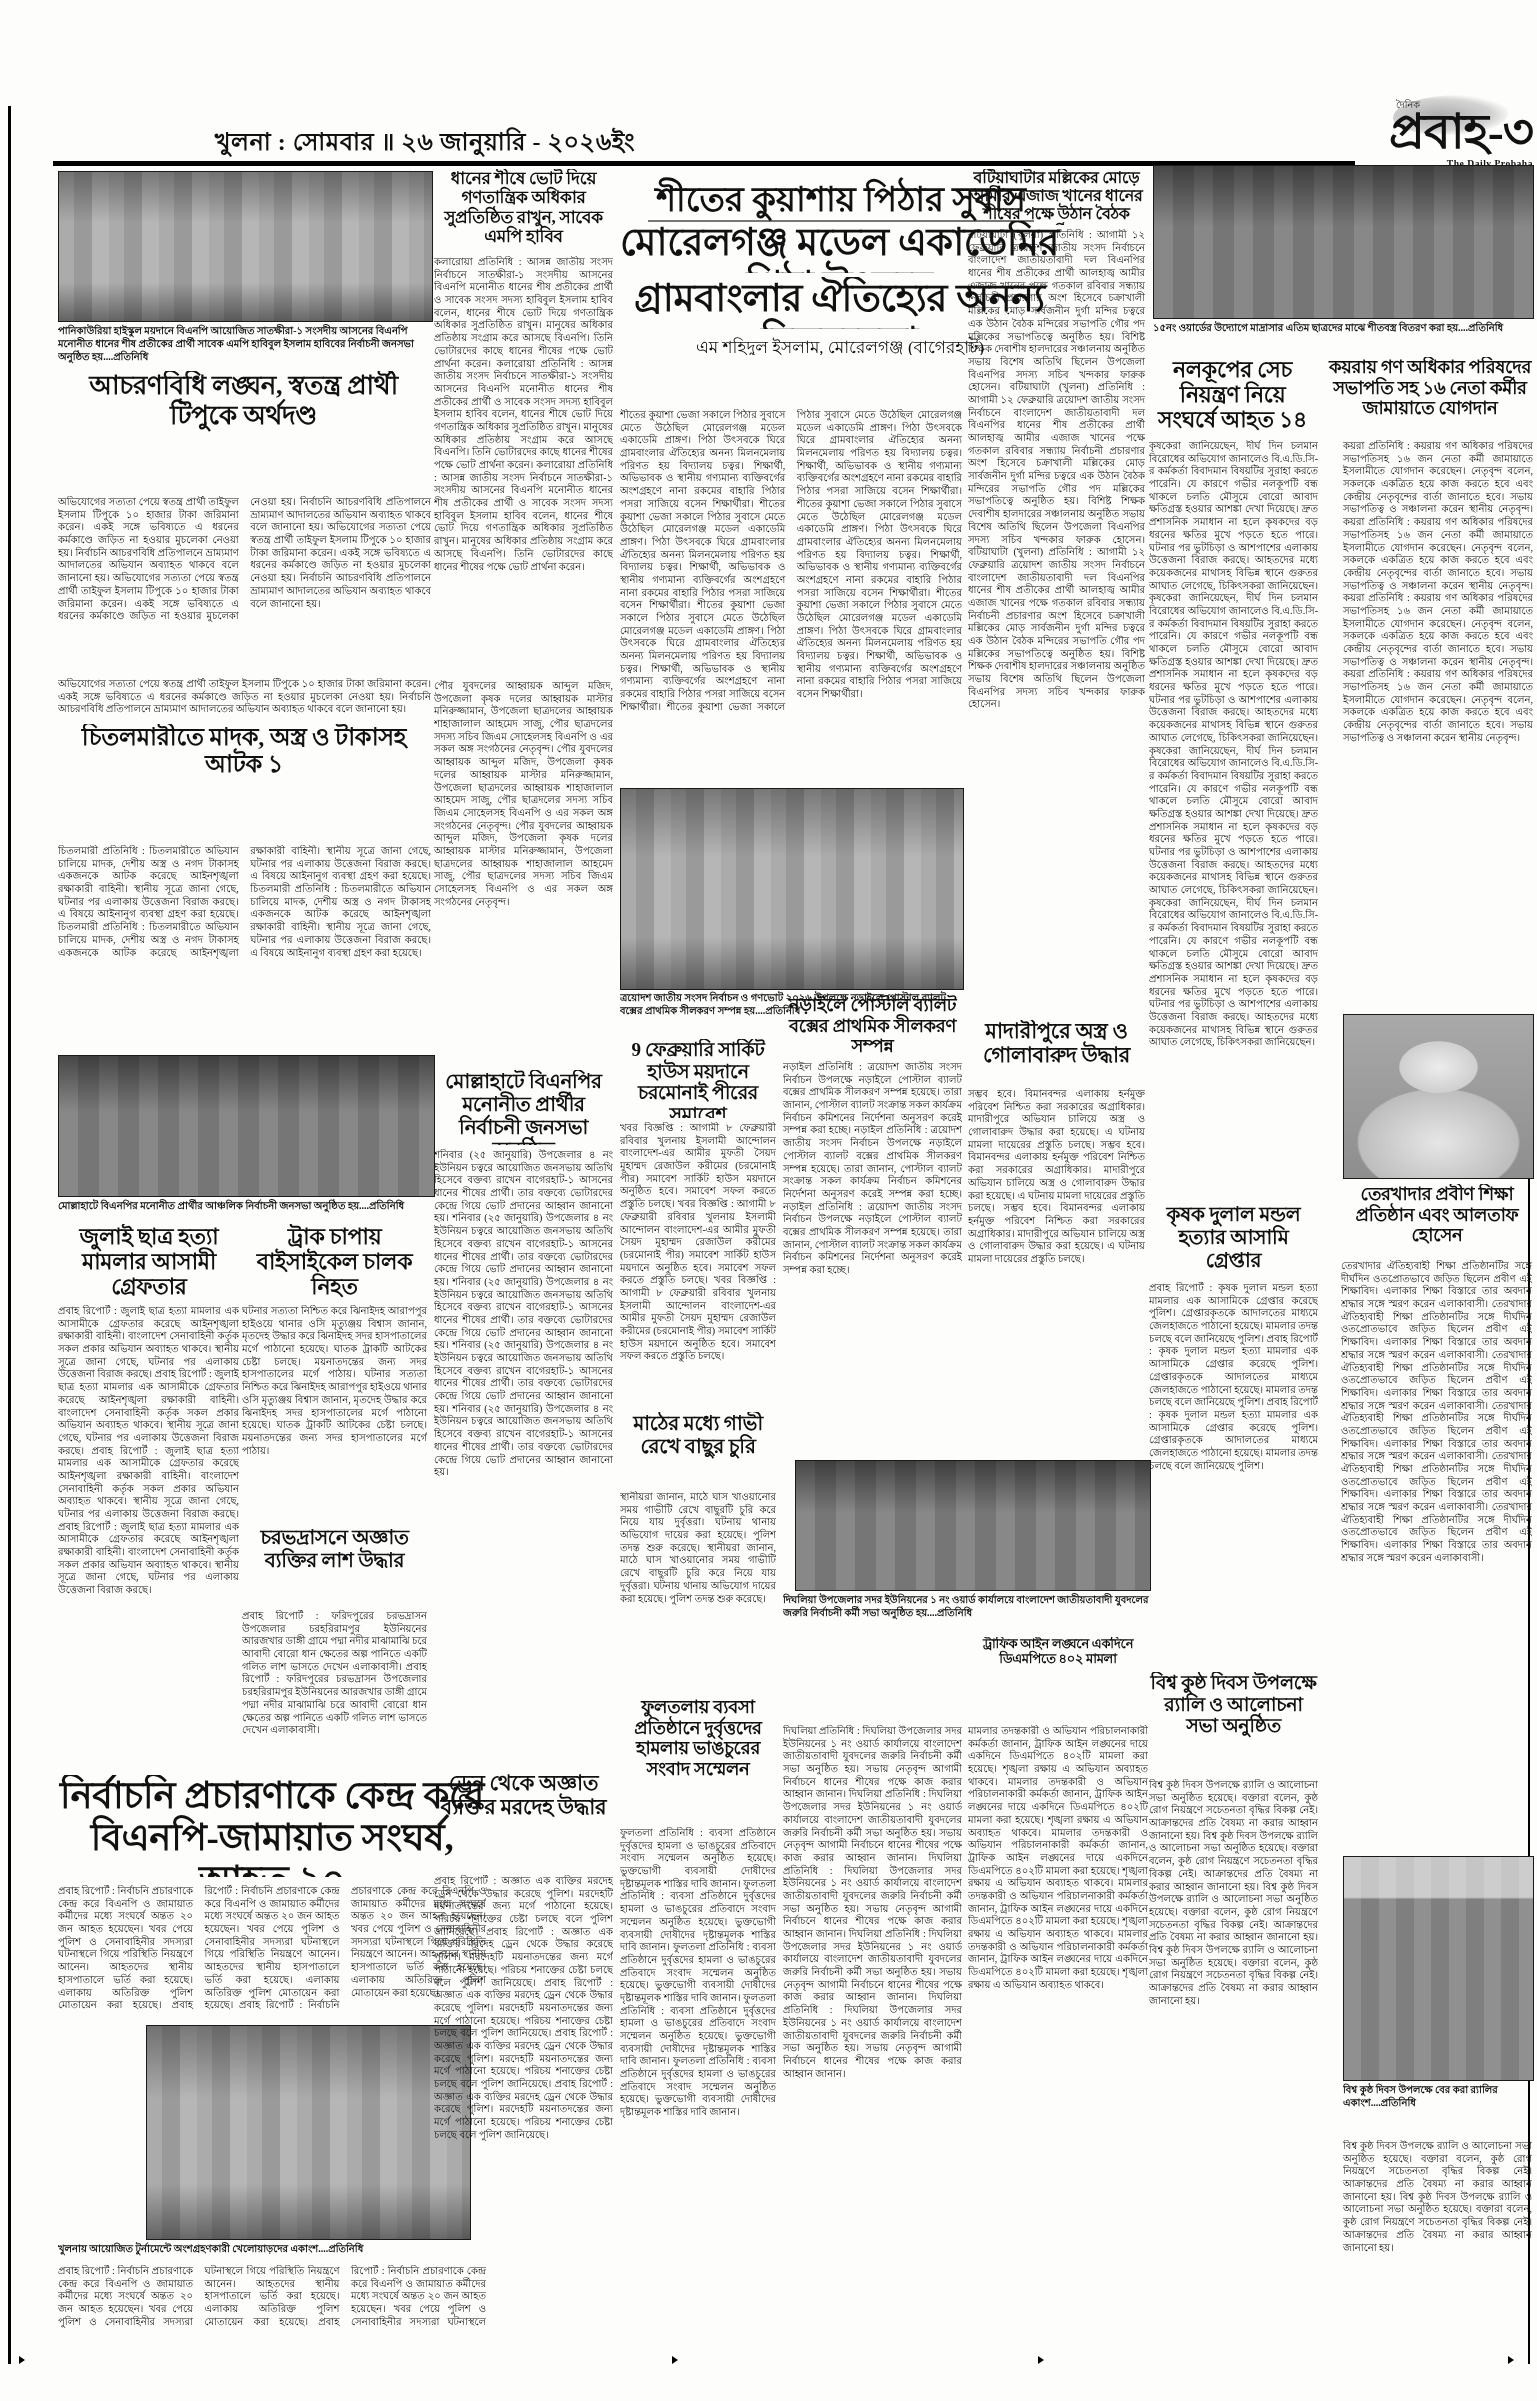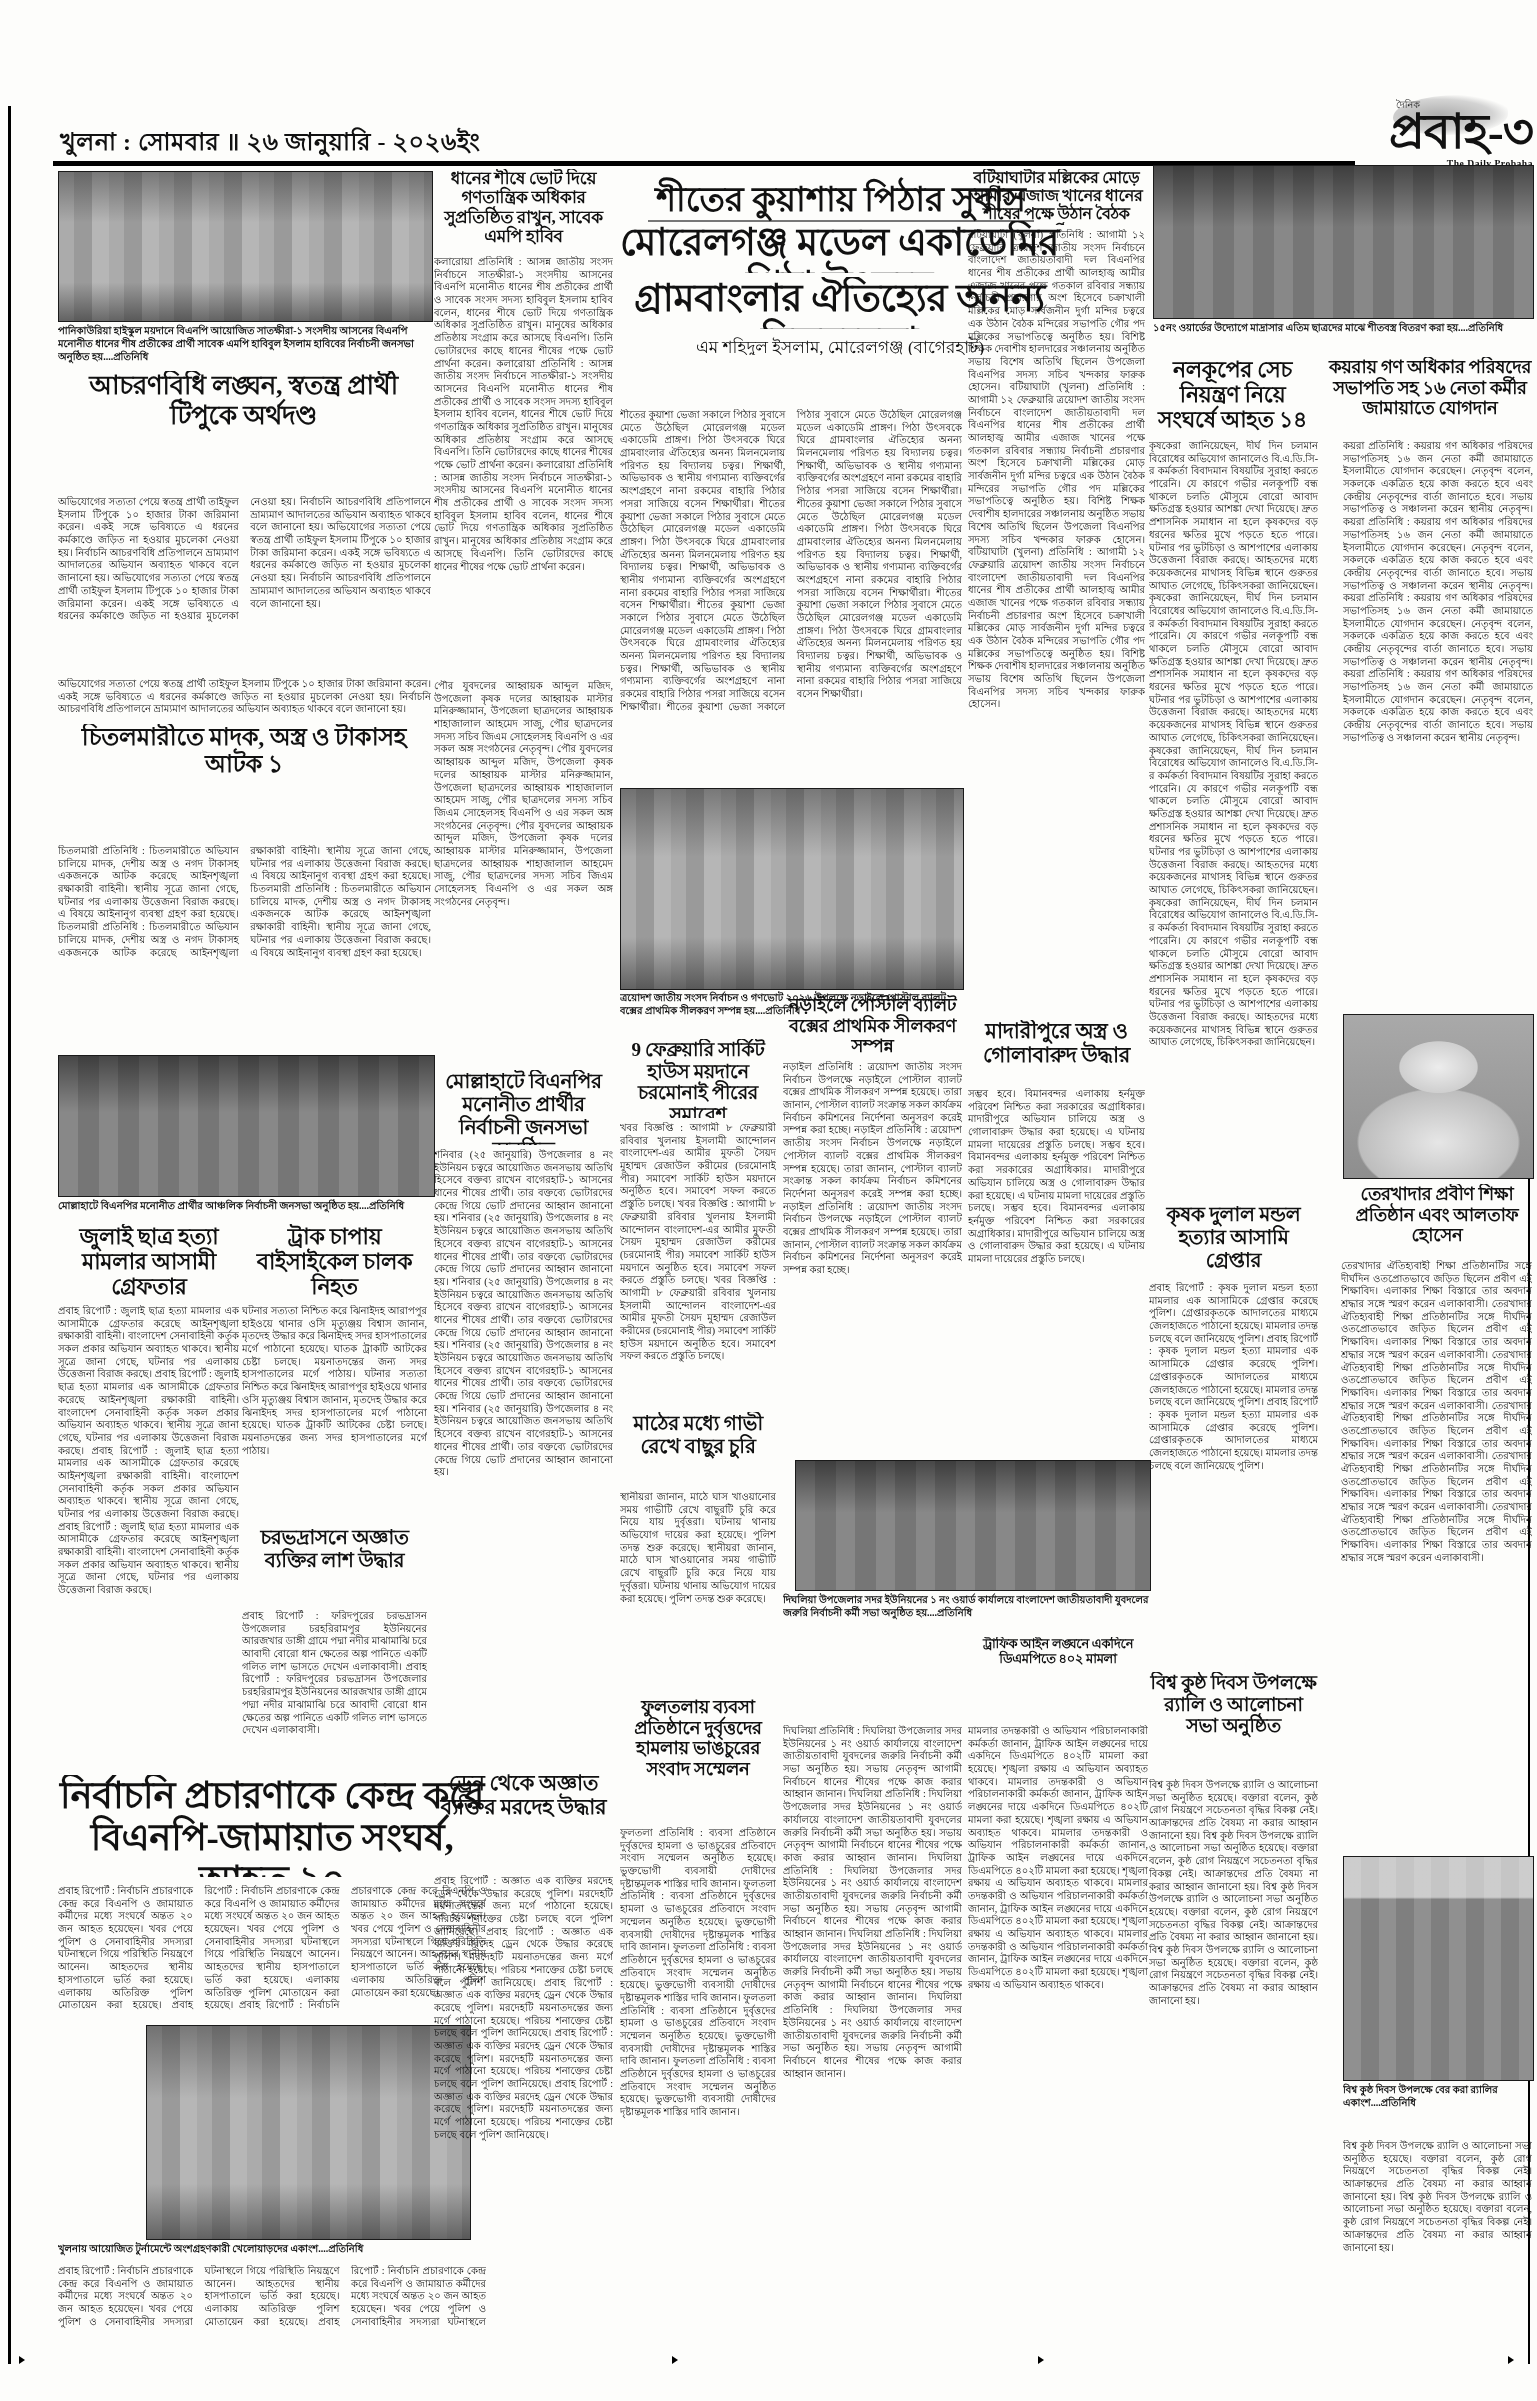--- a/index.html
+++ b/index.html
@@ -1,21 +1,21 @@
 <!DOCTYPE html>
 <html lang="bn"><head>
 <meta charset="utf-8">
 <style>
   html,body{margin:0;padding:0;background:#e8e8e4;}
   #page{position:relative;width:1537px;height:2402px;background:#fdfdfb;margin:0 auto;
         font-family:"Liberation Serif","DejaVu Serif",serif;color:#111;overflow:hidden;}
   .abs{position:absolute;}
   .rule{background:#000;}
   
-  .edition{font-size:24px;font-weight:bold;letter-spacing:0.5px;}
+  .edition{font-size:24px;font-weight:bold;letter-spacing:0.5px;text-align:center;}
   .logo-wrap{text-align:right;}
   .logo-smudge{position:absolute;right:25px;top:-13.4px;width:115px;height:40px;border-radius:60% 40% 55% 45%;
         background:radial-gradient(ellipse at 40% 50%,#9a9a9a 0%,#c9c9c9 55%,rgba(200,200,200,0) 75%);opacity:.8;}
   .logo-pre{position:absolute;right:113px;top:-9.6px;font-size:9.6px;font-weight:normal;color:#222;}
   .logo-main{position:relative;font-size:48px;font-weight:900;line-height:1;letter-spacing:-1px;}
   .logo-sub{position:relative;font-size:9.6px;font-weight:bold;letter-spacing:0.5px;margin-top:1.9px;}
   
   .photo{border:1px solid #1a1a1a;
     background:
       linear-gradient(180deg,rgba(20,20,20,.38),rgba(20,20,20,0) 34%),

